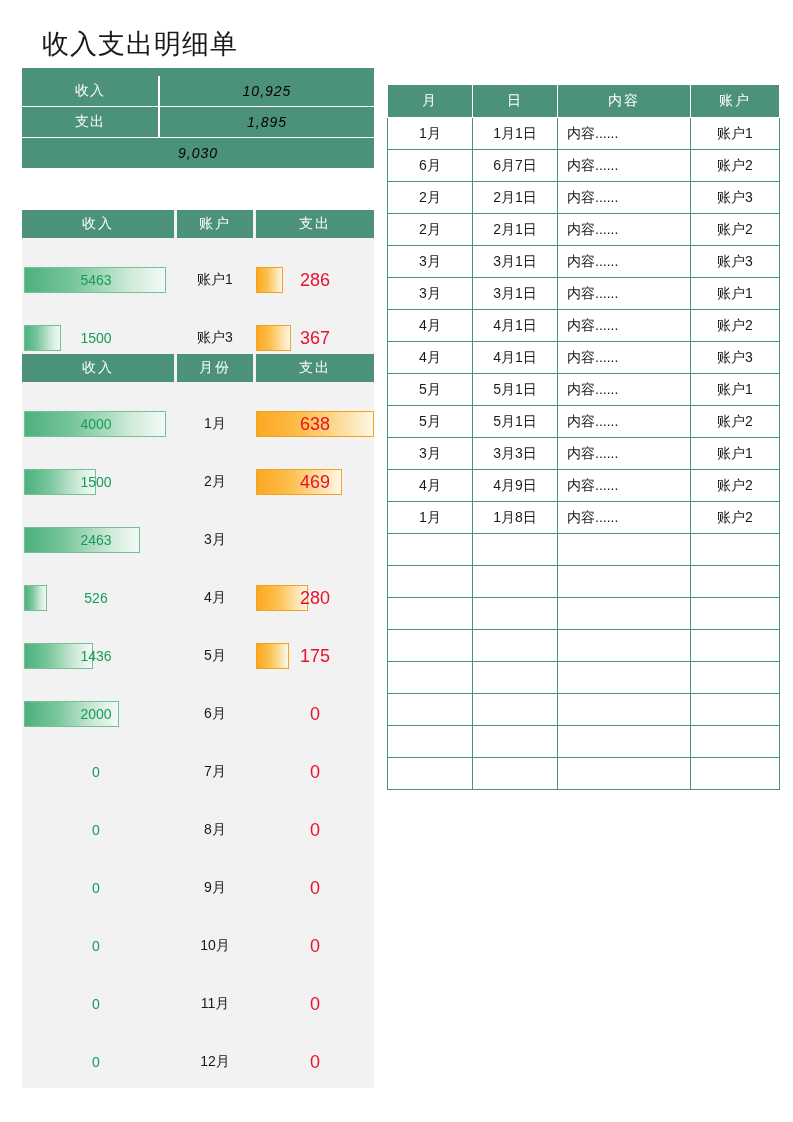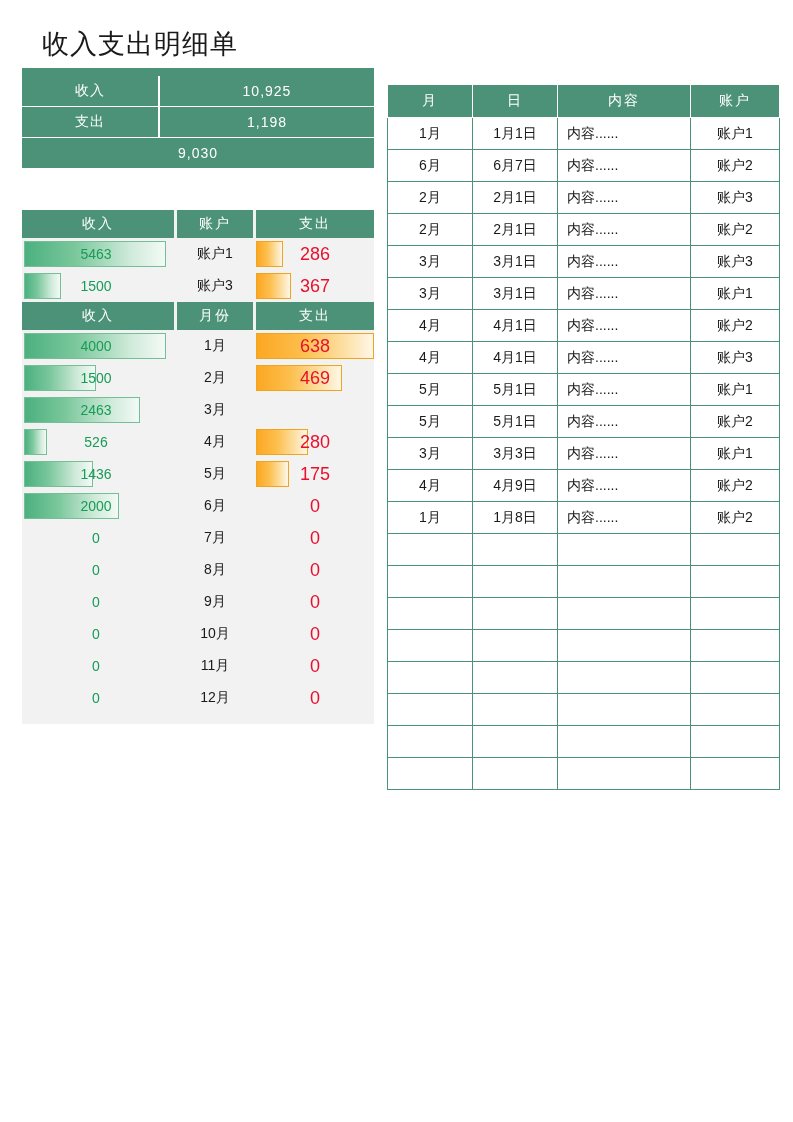--- a/index.html
+++ b/index.html
@@ -51,26 +51,27 @@
     border-right: 2px solid #ffffff;
     color: #ffffff;
     font-size: 14px;
     display: flex;
     align-items: center;
     justify-content: center;
     letter-spacing: 1px;
   }
   .summary-value {
     flex: 1;
-    color: #ffffff;
+    color: #000000;
     font-size: 14px;
     display: flex;
     align-items: center;
     justify-content: center;
     letter-spacing: 1px;
+    font-style: italic;
   }
 
   
   .left-panel {
     position: absolute;
     left: 22px;
     top: 210px;
     width: 352px;
     background: #f2f2f2;
     padding-bottom: 10px;
@@ -89,20 +90,21 @@
     letter-spacing: 2px;
   }
   .col-income  { width: 152px; }
   .col-mid     { width: 76px;  margin: 0 3px; }
   .col-expense { flex: 1; }
 
   .bar-row {
     display: flex;
     height: 32px;
     align-items: stretch;
+    margin-top: 26px;
   }
 
   
   .cell-income {
     width: 152px;
     position: relative;
     display: flex;
     align-items: center;
   }
   .cell-income .databar {
@@ -202,21 +204,21 @@
 
 <div class="summary-block">
   <div class="summary-topband"></div>
   <div id="summary-rows">
       <div class="summary-row">
         <div class="summary-label">收入</div>
         <div class="summary-value">10,925</div>
       </div>
       <div class="summary-row">
         <div class="summary-label">支出</div>
-        <div class="summary-value">1,198</div>
+        <div class="summary-value">1,895</div>
       </div>
       <div class="summary-row">
         <div class="summary-value">9,030</div>
       </div>
     </div>
 </div>
 
 <div class="left-panel">
 
   <div class="bar-head">

